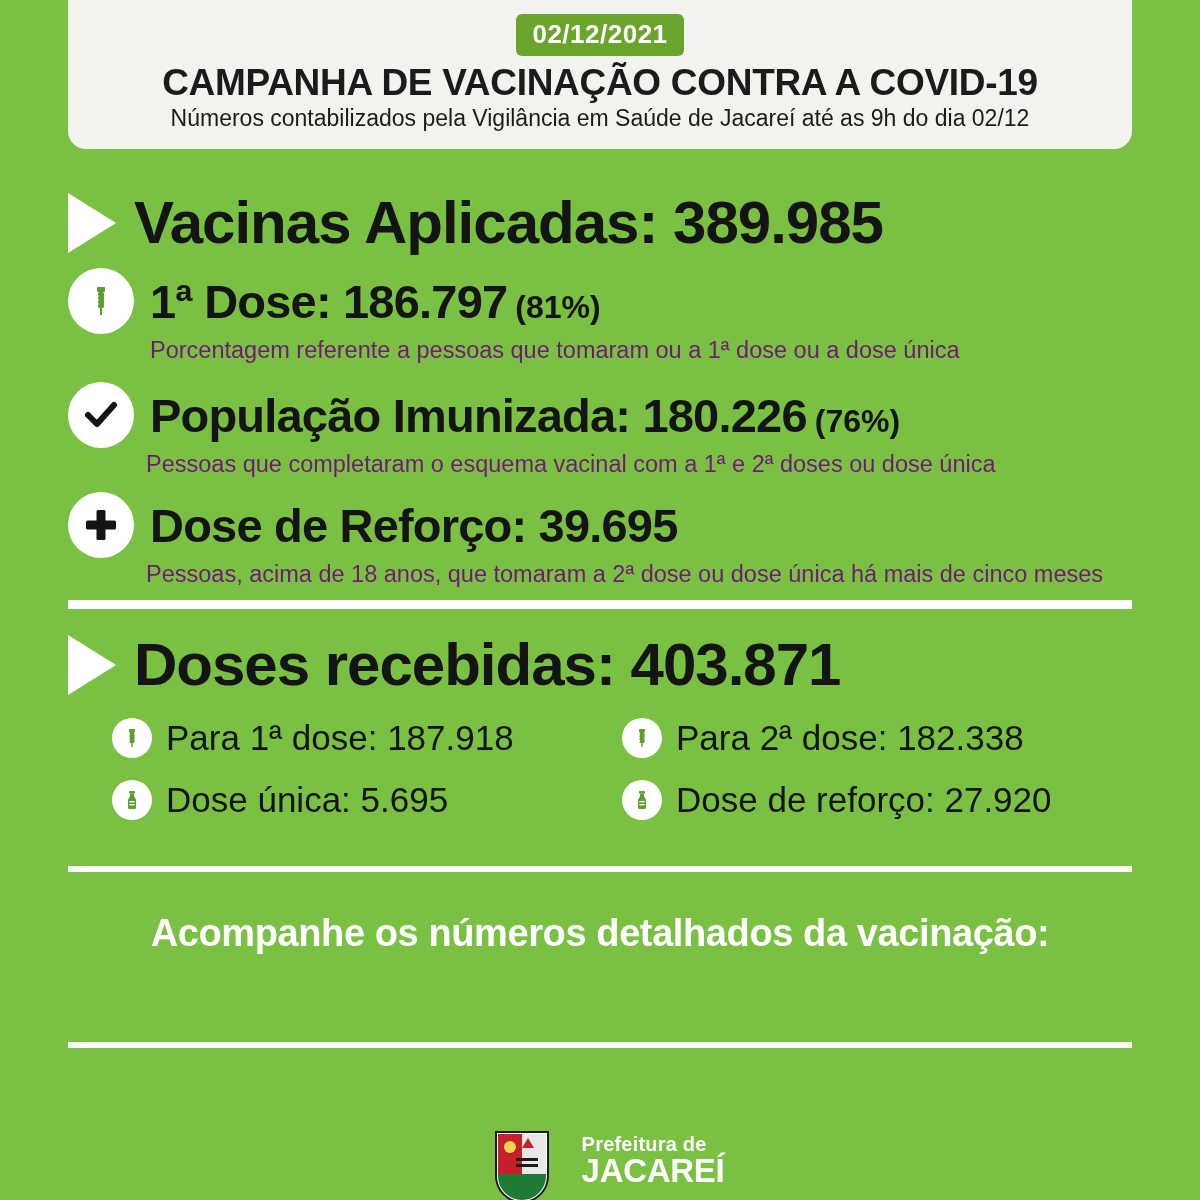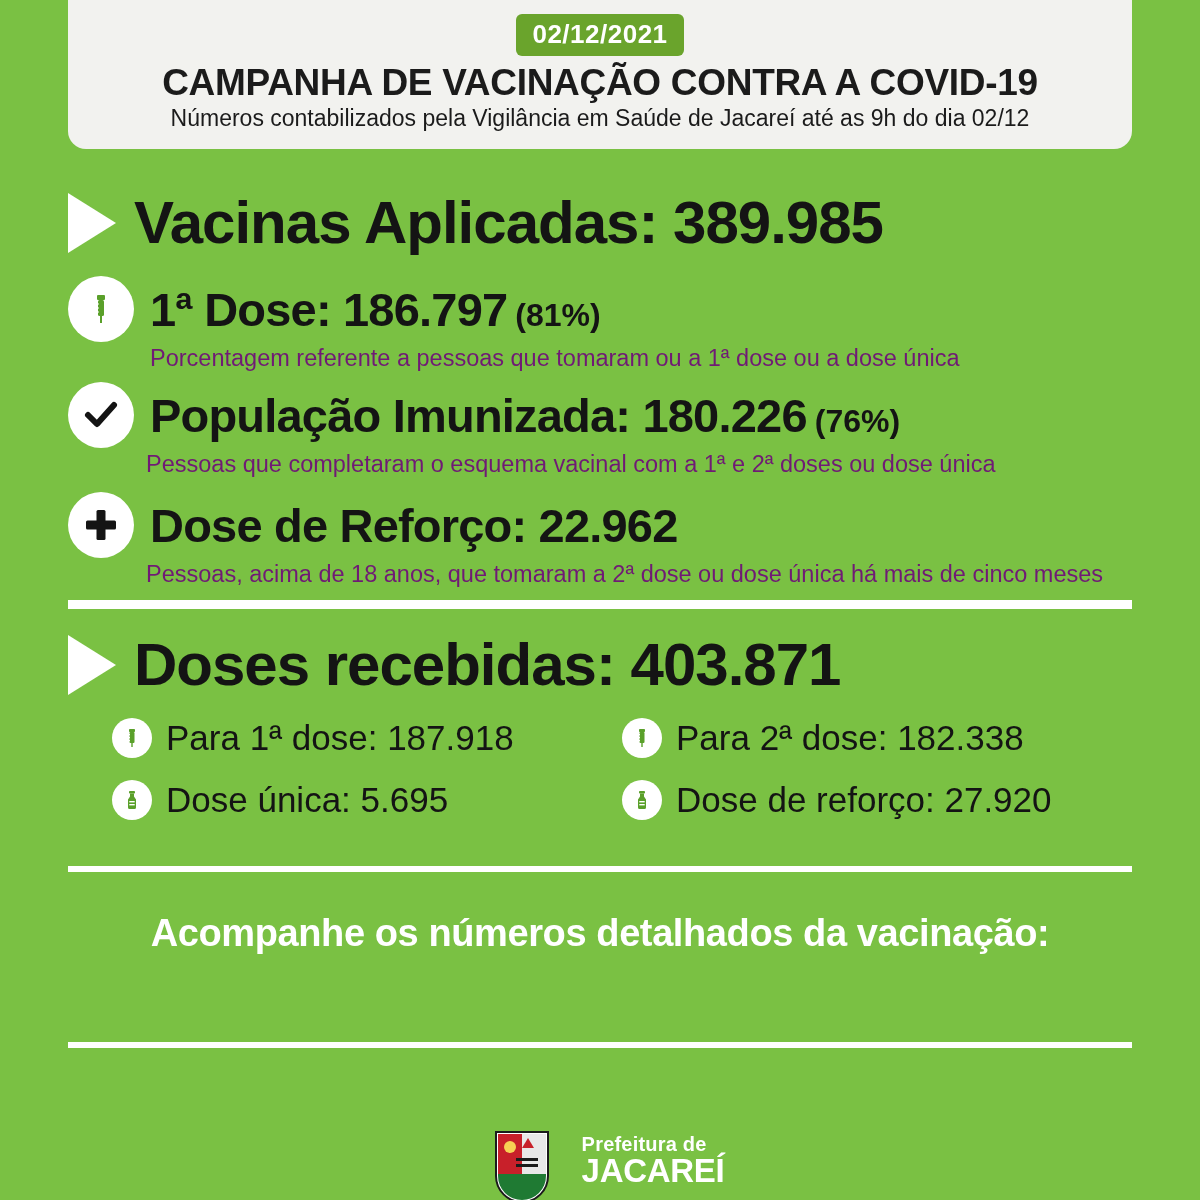--- a/index.html
+++ b/index.html
@@ -198,21 +198,21 @@
     <div class="date-pill">02/12/2021</div>
     <div class="header-title">CAMPANHA DE VACINAÇÃO CONTRA A COVID-19</div>
     <div class="header-sub">Números contabilizados pela Vigilância em Saúde de Jacareí até as 9h do dia 02/12</div>
   </div>
 
   <div class="main-stat" style="left:68px; top:188px;">
     <div class="triangle"></div>
     <div class="label">Vacinas Aplicadas: 389.985</div>
   </div>
 
-  <div class="row" style="top:276px;">
+  <div class="row" style="top:268px;">
     <div class="row-line">
       <div class="circle-icon">
         <svg width="34" height="34" viewBox="0 0 34 34" aria-hidden="true">
           <rect x="13" y="3" width="8" height="5" rx="1" fill="#5aa02a"></rect>
           <rect x="14" y="8" width="6" height="16" rx="1.5" fill="#5aa02a"></rect>
           <rect x="16" y="24" width="2" height="7" fill="#5aa02a"></rect>
           <rect x="10.5" y="11" width="4" height="2" fill="#ffffff"></rect>
           <rect x="10.5" y="15" width="4" height="2" fill="#ffffff"></rect>
           <rect x="10.5" y="19" width="4" height="2" fill="#ffffff"></rect>
         </svg>
@@ -242,21 +242,21 @@
 
   <div class="row" style="top:492px;">
     <div class="row-line">
       <div class="circle-icon">
         <svg width="38" height="38" viewBox="0 0 38 38" aria-hidden="true">
           <rect x="14.5" y="4" width="9" height="30" rx="1.5" fill="#141414"></rect>
           <rect x="4" y="14.5" width="30" height="9" rx="1.5" fill="#141414"></rect>
         </svg>
       </div>
       <div style="display:flex; align-items:baseline;">
-        <span class="row-text">Dose de Reforço: 22.962</span>
+        <span class="row-text">Dose de Reforço: 39.695</span>
         <span class="row-pct"></span>
       </div>
     </div>
     <div class="row-note" style="margin-left:78px;">Pessoas, acima de 18 anos, que tomaram a  2ª dose ou dose única há mais de cinco meses</div>
   </div>
 
   <div class="divider" style="top:600px;"></div>
 
   <div class="main-stat" style="left:68px; top:630px;">
     <div class="triangle"></div>

